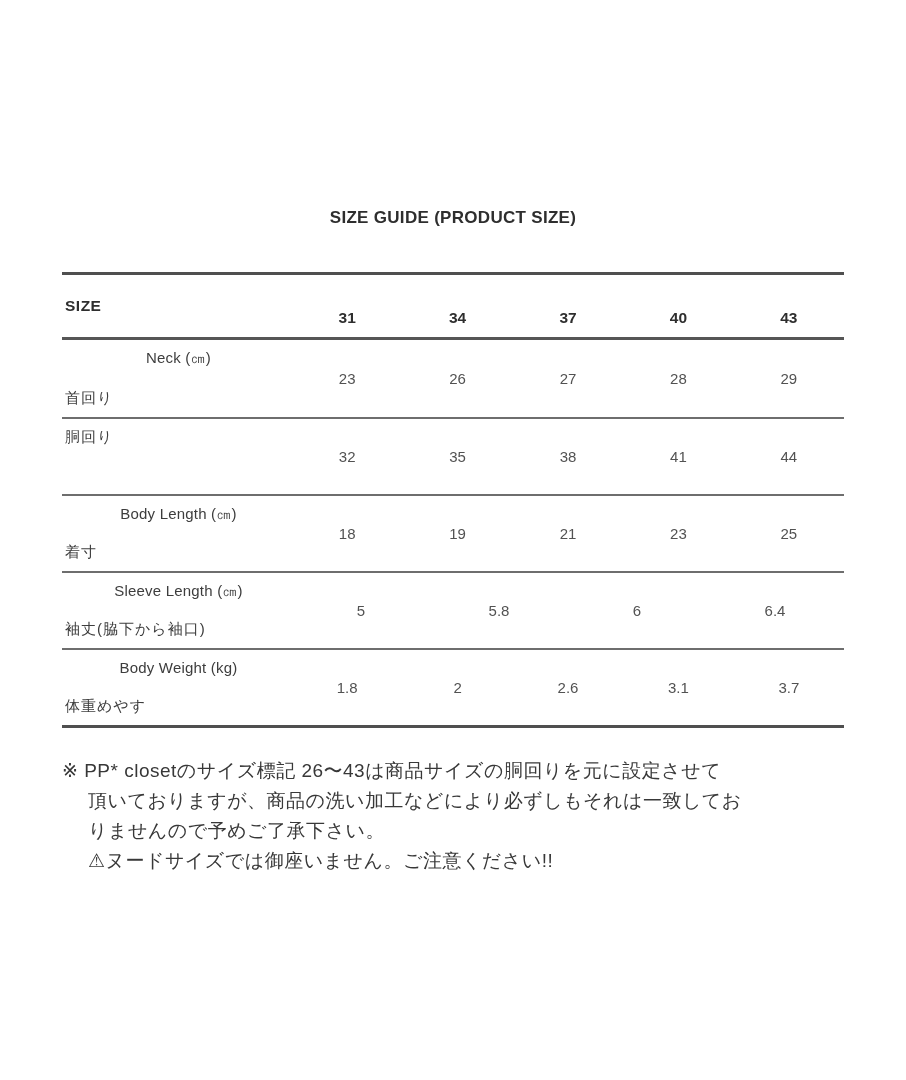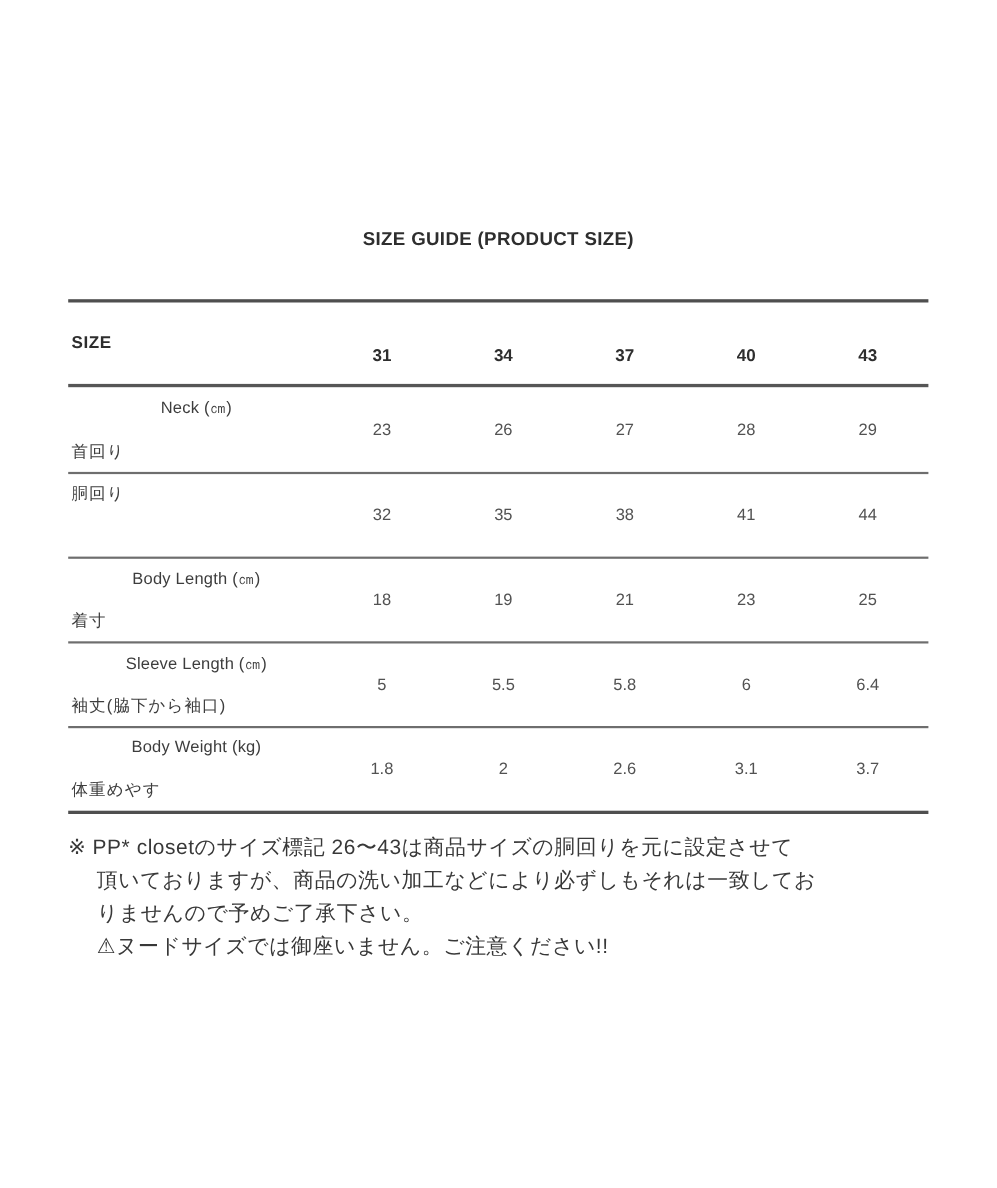--- a/index.html
+++ b/index.html
@@ -24,21 +24,21 @@
   }
 
   .size-table {
     position: absolute;
     top: 272px; left: 62px;
     width: 782px;
     border-top: 3px solid #4f4f4f;
     border-bottom: 3px solid #4f4f4f;
   }
   .trow { display: flex; align-items: stretch; }
-  .trow.header { height: 77px; border-bottom: 3px solid #565656; }
+  .trow.header { height: 65px; border-bottom: 3px solid #565656; }
   .trow.data  { height: 77px; }
   .trow.data + .trow.data { border-top: 2px solid #6e6e6e; }
 
   .label-cell {
     width: 230px;
     display: flex; flex-direction: column;
     justify-content: space-between;
     padding: 9px 0 9px 3px;
     font-size: 15px;
     color: #3d3d3d;
@@ -126,21 +126,20 @@
       <div class="val-cell">23</div>
       <div class="val-cell">25</div>
     </div>
 
     <div class="trow data">
       <div class="label-cell">
         <span class="en">Sleeve Length (㎝)</span>
         <span class="ja">袖丈(脇下から袖口)</span>
       </div>
       <div class="val-cell">5</div>
-      <div class="val-cell">5.5</div>
       <div class="val-cell">5.8</div>
       <div class="val-cell">6</div>
       <div class="val-cell">6.4</div>
     </div>
 
     <div class="trow data">
       <div class="label-cell">
         <span class="en">Body Weight (kg)</span>
         <span class="ja">体重めやす</span>
       </div>

